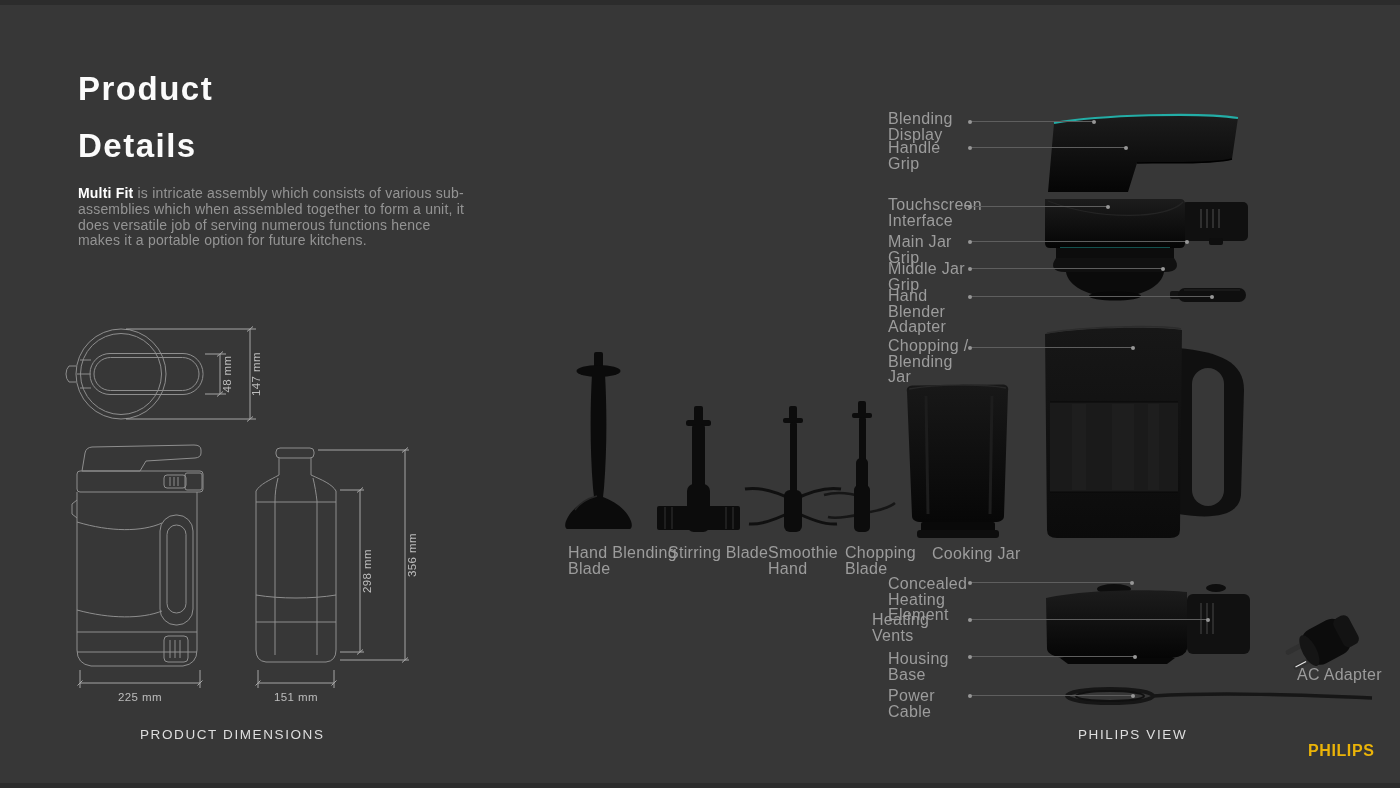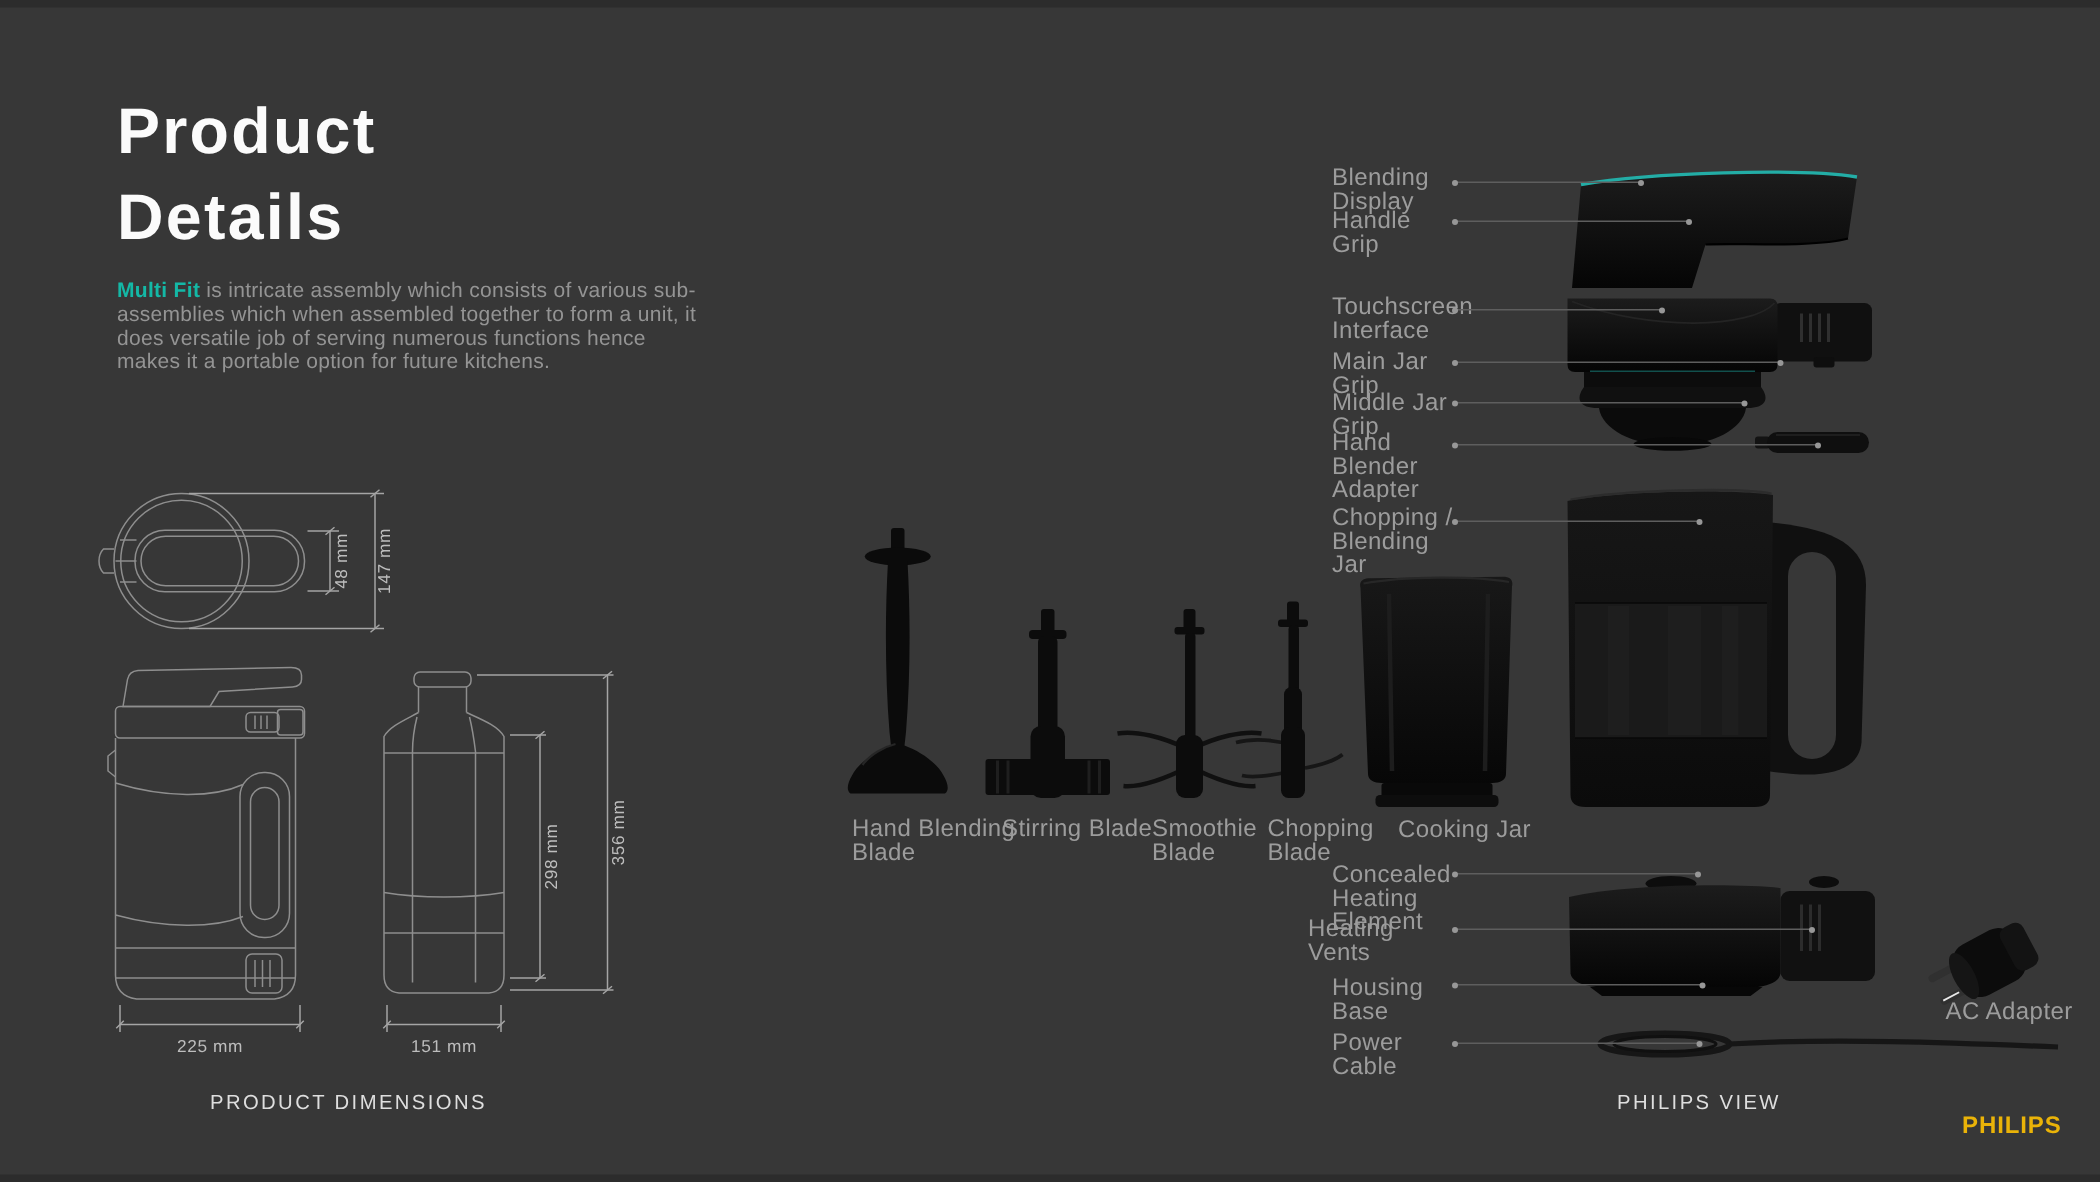--- a/index.html
+++ b/index.html
@@ -2,28 +2,28 @@
 <html><head>
 <meta charset="utf-8">
 <style>
   html,body{margin:0;padding:0}
   body{
     width:1400px;height:788px;position:relative;overflow:hidden;
     background:#373737;font-family:"Liberation Sans",sans-serif;
   }
   .edge{position:absolute;left:0;width:1400px;height:5px;background:#2c2c2c}
   .title{
-    position:absolute;left:78px;top:60px;font-size:43px;font-weight:bold;
+    position:absolute;left:78px;top:60px;font-size:33px;font-weight:bold;
     color:#fbfbfb;line-height:57px;letter-spacing:1.5px;white-space:pre-line;
   }
   .intro{
     position:absolute;left:78px;top:186px;width:398px;
     font-size:14px;line-height:15.8px;color:#949494;letter-spacing:.2px;
   }
-  .intro b{color:#14b8a6}
+  .intro b{color:#ffffff}
   .lbl{
     position:absolute;font-size:16px;line-height:15.5px;color:#9c9c9c;
     white-space:pre-line;letter-spacing:.3px;
   }
   .exp-lbl{width:86px}
   .caption{
     position:absolute;font-size:13.5px;color:#dedede;letter-spacing:1.6px;text-align:center;
   }
   .brand{
     position:absolute;left:1308px;top:742px;font-size:16px;font-weight:bold;
@@ -198,21 +198,21 @@
     <path d="M447,56 L445,174" stroke="#1d1d1d" stroke-width="3" fill="none"></path>
     <rect x="376" y="182" width="74" height="10" rx="2" fill="#090909"></rect>
     <rect x="372" y="190" width="82" height="8" rx="3" fill="#0d0d0d"></rect>
   </g>
 </svg>
 
 <div class="lbl" style="left:568px;top:545px">Hand Blending
 Blade</div>
 <div class="lbl" style="left:668px;top:545px">Stirring Blade</div>
 <div class="lbl" style="left:768px;top:545px">Smoothie
-Blade</div>
+Hand</div>
 <div class="lbl" style="left:845px;top:545px">Chopping
 Blade</div>
 <div class="lbl" style="left:932px;top:546px">Cooking Jar</div>
 
 <svg style="left:1020px;top:100px" width="380" height="612" viewBox="0 0 380 612">
   <defs>
     <linearGradient id="gA" x1="0" y1="0" x2="0" y2="1">
       <stop offset="0" stop-color="#1c1c1c"></stop>
         <stop offset="1" stop-color="#050505"></stop>
     </linearGradient>

